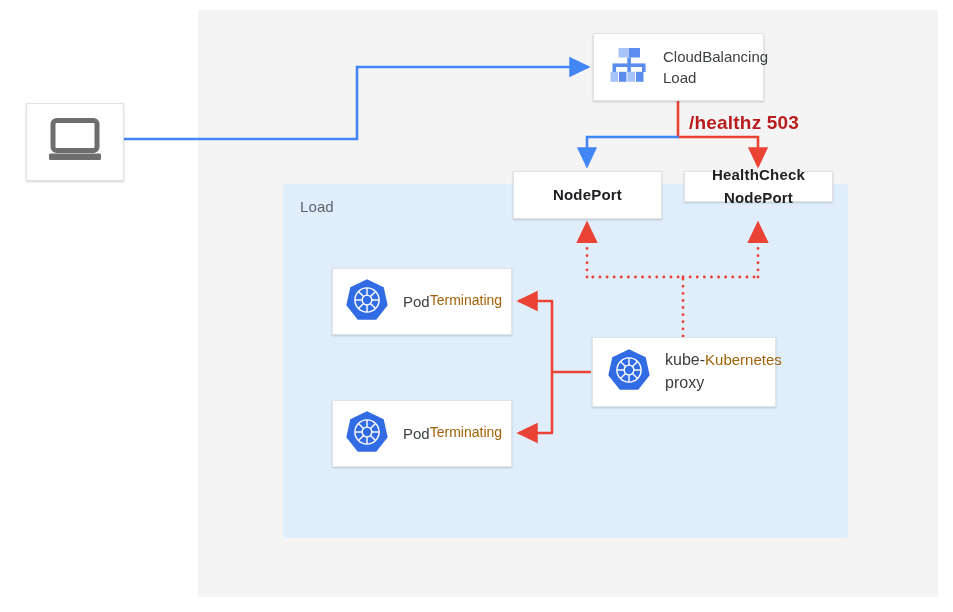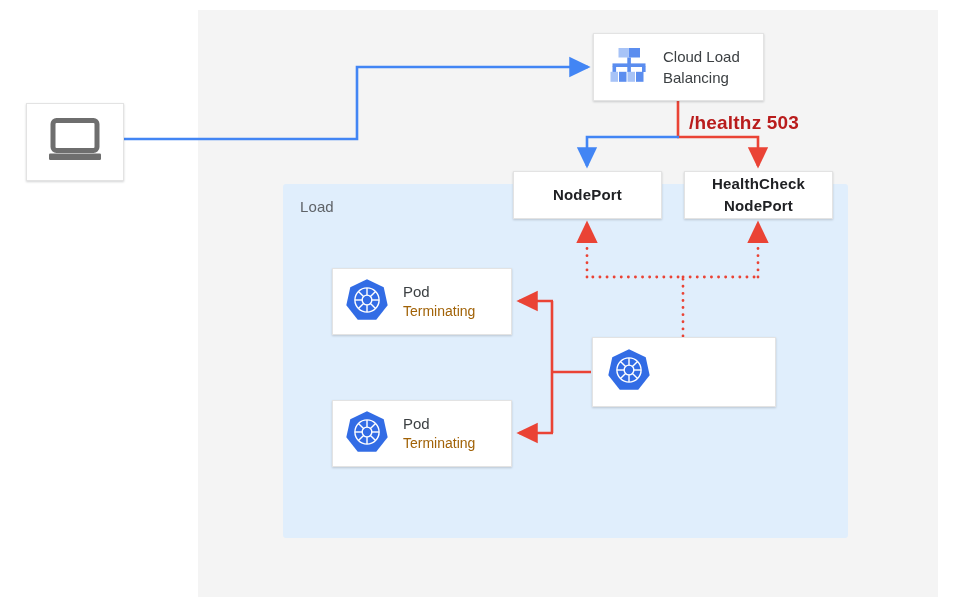--- a/index.html
+++ b/index.html
@@ -69,26 +69,26 @@
     font-weight: bold;
     color: #202124;
     line-height: 1.5;
     letter-spacing: .2px;
   }
 
   
   #client-card   { left: 26px;  top: 103px; width: 98px;  height: 78px; justify-content: center; }
   #lb-card       { left: 593px; top: 33px;  width: 171px; height: 68px; padding-left: 13px; gap: 12px; }
   #nodeport-card { left: 513px; top: 171px; width: 149px; height: 48px; }
-  #hcnodeport-card { left: 684px; top: 171px; width: 149px; height: 48px; }
+  #hcnodeport-card { left: 684px; top: 171px; width: 149px; height: 31px; }
   #pod1-card     { left: 332px; top: 268px; width: 180px; height: 67px; padding-left: 12px; gap: 14px; }
   #pod2-card     { left: 332px; top: 400px; width: 180px; height: 67px; padding-left: 12px; gap: 14px; }
   #kubeproxy-card{ left: 592px; top: 337px; width: 184px; height: 70px; padding-left: 14px; gap: 14px; }
 
-  .text-col { display: flex; flex-direction: column; }
+  .text-col { display: flex; }
 
   
   .icon { display: block; flex: 0 0 auto; }
 
   
   #wires {
     position: absolute;
     left: 0; top: 0;
     width: 953px; height: 612px;
     pointer-events: none;
@@ -252,15 +252,19 @@
           <line x1="50" y1="61" x2="50" y2="77.5"></line>
           <line x1="22.5" y1="50" x2="39" y2="50"></line>
           <line x1="61" y1="50" x2="77.5" y2="50"></line>
           <line x1="30.5" y1="30.5" x2="42.2" y2="42.2"></line>
           <line x1="57.8" y1="57.8" x2="69.5" y2="69.5"></line>
           <line x1="69.5" y1="30.5" x2="57.8" y2="42.2"></line>
           <line x1="42.2" y1="57.8" x2="30.5" y2="69.5"></line>
         </g>
       </svg>
     </span>
+    <span class="text-col">
+      <span class="card-title" style="font-size:16px">kube-proxy</span>
+      <span class="card-sub" style="font-size:15px">Kubernetes</span>
+    </span>
   </div>
 
 </div>
 
 </body></html>

